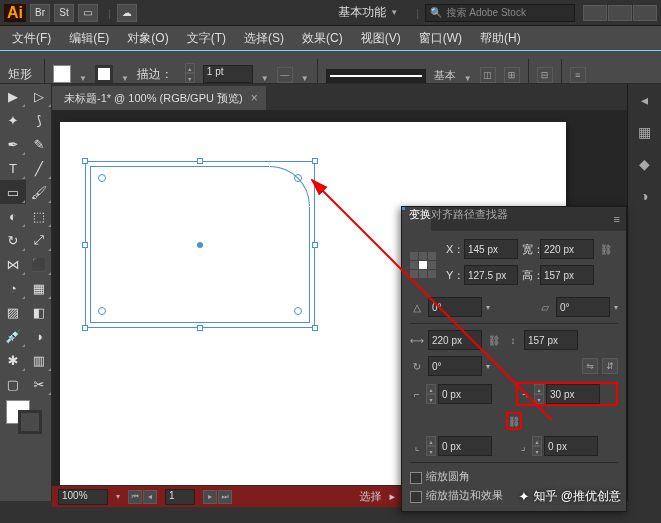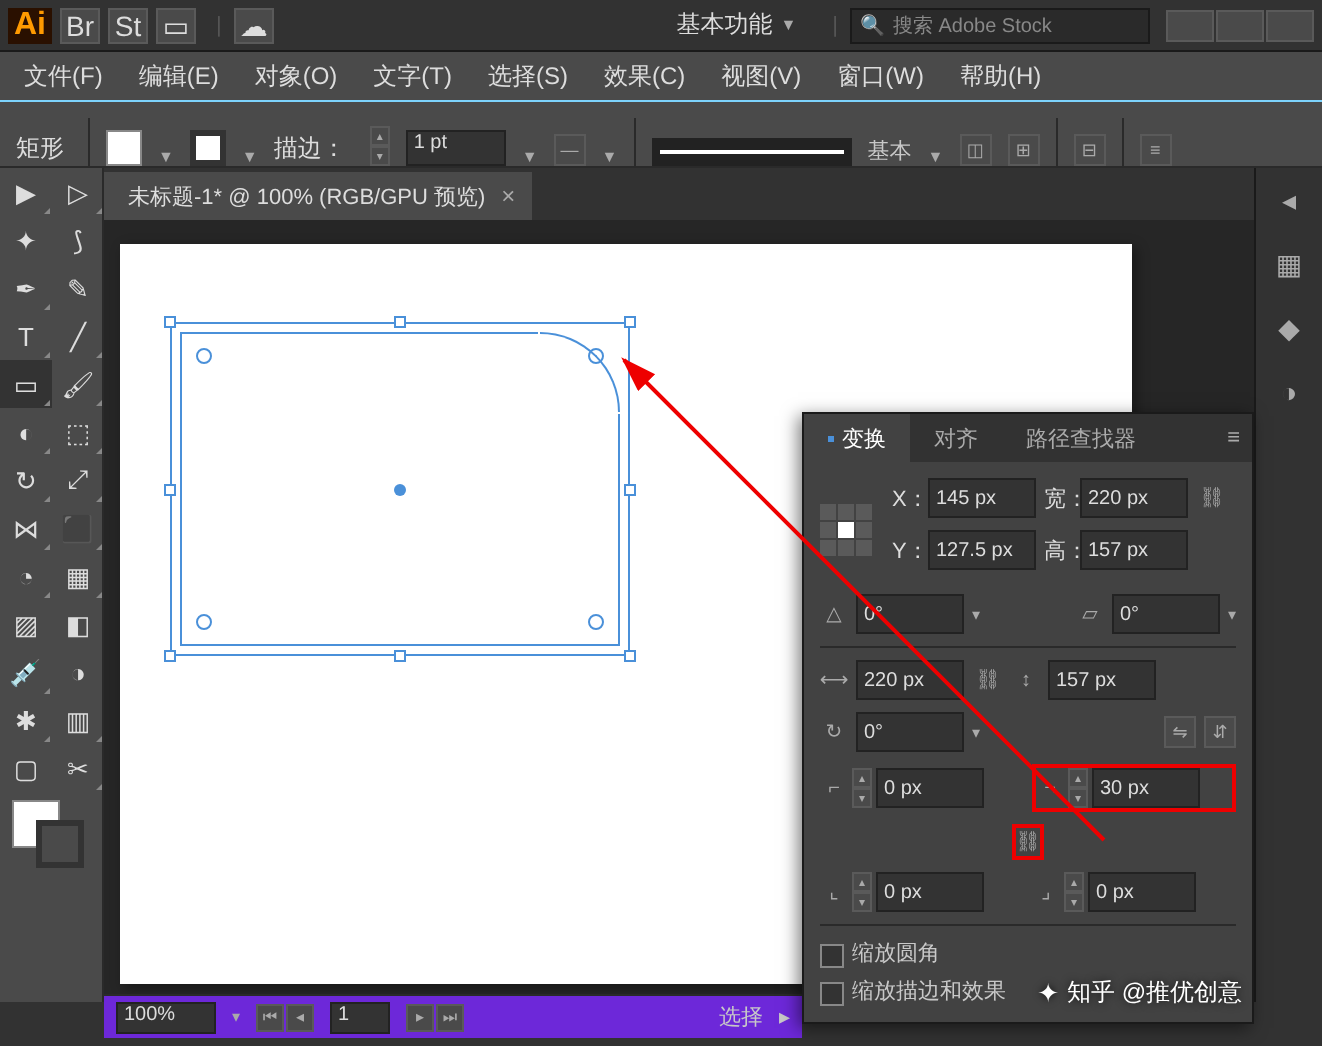--- a/index.html
+++ b/index.html
@@ -1,20 +1,20 @@
 <!DOCTYPE html>
 <html><head>
 <meta charset="utf-8">
 <style>
 * { margin: 0; padding: 0; box-sizing: border-box; font-family: "Microsoft YaHei", sans-serif; }
 body { background: #323232; color: #c8c8c8; font-size: 11px; width: 661px; height: 523px; overflow: hidden; position: relative; }
 
 .titlebar { background: #323232; height: 26px; display: flex; align-items: center; padding: 0 4px; border-bottom: 1px solid #1a1a1a; }
 .ai-logo { background: #2a1000; color: #ff9a00; font-weight: bold; width: 22px; height: 18px; display: flex; align-items: center; justify-content: center; font-size: 16px; margin-right: 4px; }
-.title-icon { width: 20px; height: 18px; background: #4a4a4a; margin-right: 4px; display: flex; align-items: center; justify-content: center; color: #ddd; font-size: 14px; border: 1px solid #5a5a5a; }
+.title-icon { width: 20px; height: 18px; background: #4a4a4a; margin-right: 4px; display: flex; align-items: center; justify-content: center; color: #ddd; font-size: 10px; border: 1px solid #5a5a5a; }
 .title-sep { color: #555; margin: 0 6px; }
 .workspace-dd { color: #ddd; font-size: 12px; display: flex; align-items: center; gap: 4px; margin-left: auto; margin-right: 12px; }
 .search-box { background: #2a2a2a; border: 1px solid #1a1a1a; height: 18px; width: 150px; display: flex; align-items: center; padding: 0 4px; color: #888; font-size: 10px; gap: 4px; }
 .win-btns { display: flex; gap: 1px; margin-left: 8px; }
 .win-btn { width: 24px; height: 16px; background: #4a4a4a; border: 1px solid #5a5a5a; }
 
 .menubar { background: #4a4a4a; height: 24px; display: flex; align-items: center; padding: 0 4px; gap: 2px; }
 .menu-item { padding: 3px 8px; color: #ddd; font-size: 12px; }
 
 .control-bar { background: #4a4a4a; height: 34px; display: flex; align-items: flex-end; padding: 0 8px; gap: 8px; border-top: 1px solid #7dd3fc; border-bottom: 1px solid #2a2a2a; }
@@ -59,21 +59,21 @@
 .corner-widget { position: absolute; width: 8px; height: 8px; border: 1px solid #4a90d9; border-radius: 50%; }
 .cw-nw { top: 12px; left: 12px; } .cw-ne { top: 12px; right: 12px; } .cw-sw { bottom: 12px; left: 12px; } .cw-se { bottom: 12px; right: 12px; }
 
 .arrow-annotation { position: absolute; pointer-events: none; z-index: 50; }
 
 .right-rail { width: 34px; background: #323232; border-left: 1px solid #1a1a1a; display: flex; flex-direction: column; align-items: center; padding-top: 4px; gap: 8px; }
 .rail-icon { width: 24px; height: 24px; display: flex; align-items: center; justify-content: center; color: #aaa; font-size: 14px; }
 
 .panel { position: absolute; right: 34px; top: 206px; width: 226px; background: #424242; border: 1px solid #1a1a1a; box-shadow: -2px 2px 8px rgba(0,0,0,0.5); z-index: 40; }
 .panel-tabs { display: flex; height: 24px; background: #323232; align-items: center; }
-.ptab { padding: 0 12px; height: 24px; display: flex; align-items: center; color: #aaa; font-size: 11px; }
+.ptab { padding: 0 0; height: 24px; display: flex; align-items: flex-start; color: #aaa; font-size: 11px; }
 .ptab.active { background: #424242; color: #fff; }
 .ptab-marker { width: 3px; height: 3px; background: #4a90d9; margin-right: 4px; }
 .panel-menu { margin-left: auto; padding: 0 6px; color: #aaa; }
 .panel-body { padding: 8px; }
 .panel-row { display: flex; align-items: center; gap: 4px; margin-bottom: 6px; }
 .plabel { color: #ddd; font-size: 11px; width: 14px; text-align: right; }
 .pinput { background: #333; border: 1px solid #222; color: #ddd; height: 20px; width: 54px; font-size: 10px; padding: 0 3px; display: flex; align-items: center; }
 .spinner { width: 10px; height: 20px; display: flex; flex-direction: column; }
 .sp-up, .sp-down { flex: 1; background: #4a4a4a; border: 1px solid #5a5a5a; font-size: 6px; color: #aaa; display: flex; align-items: center; justify-content: center; }
 .ref-grid { width: 26px; height: 26px; display: grid; grid-template-columns: repeat(3,1fr); grid-template-rows: repeat(3,1fr); gap: 1px; margin-right: 6px; }
@@ -82,21 +82,21 @@
 .panel-sep { height: 1px; background: #2a2a2a; margin: 6px 0; }
 .section-title { color: #ddd; font-size: 11px; margin-bottom: 6px; }
 .link-icon { width: 16px; height: 18px; display: flex; align-items: center; justify-content: center; color: #aaa; font-size: 10px; }
 .corner-grid { display: grid; grid-template-columns: 1fr 1fr; gap: 6px 4px; }
 .corner-cell { display: flex; align-items: center; gap: 2px; }
 .corner-icon { width: 14px; height: 14px; color: #aaa; font-size: 10px; display: flex; align-items: center; justify-content: center; }
 .hl-red { border: 2px solid #e00; }
 .chk-row { display: flex; align-items: flex-end; gap: 4px; margin-top: 4px; }
 .chk { width: 12px; height: 12px; border: 1px solid #888; background: #333; }
 
-.status { height: 22px; background: #6d28d9; display: flex; align-items: center; padding: 0 6px; gap: 8px; border-top: 1px solid #2a2a2a; position: absolute; bottom: 4px; left: 52px; right: 260px; }
+.status { height: 22px; background: #7f1d1d; display: flex; align-items: center; padding: 0 6px; gap: 8px; border-top: 1px solid #2a2a2a; position: absolute; bottom: 16px; left: 52px; right: 260px; }
 .status-input { background: #333; border: 1px solid #222; color: #ddd; height: 16px; width: 50px; font-size: 10px; padding: 0 3px; }
 .nav-arrows { display: flex; gap: 1px; }
 .nav-btn { width: 14px; height: 14px; background: #4a4a4a; border: 1px solid #5a5a5a; color: #aaa; font-size: 8px; display: flex; align-items: center; justify-content: center; }
 
 .watermark { position: absolute; right: 40px; bottom: 18px; color: #fff; font-size: 12px; z-index: 60; display: flex; align-items: center; gap: 4px; text-shadow: 0 0 4px rgba(0,0,0,0.8); }
 .wm-icon { font-size: 13px; }
 </style>
 </head>
 <body>
 

